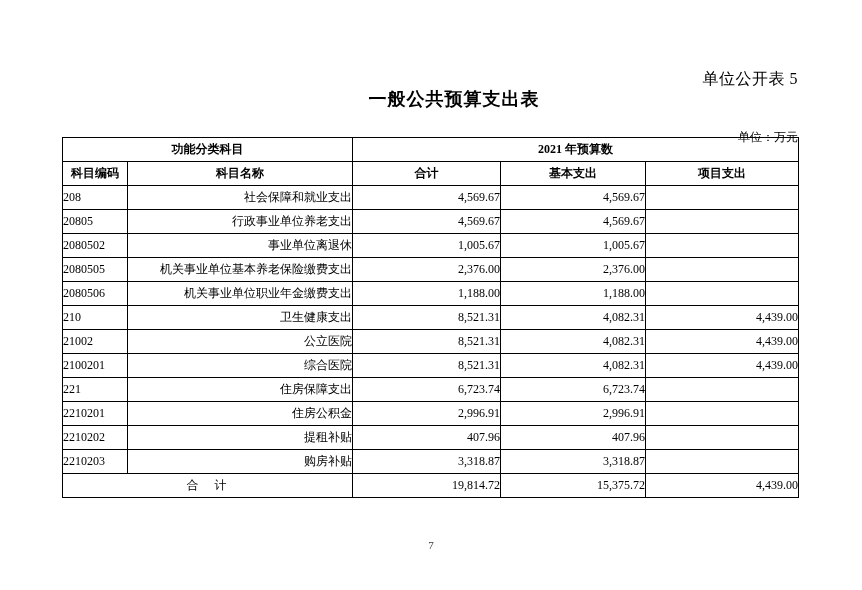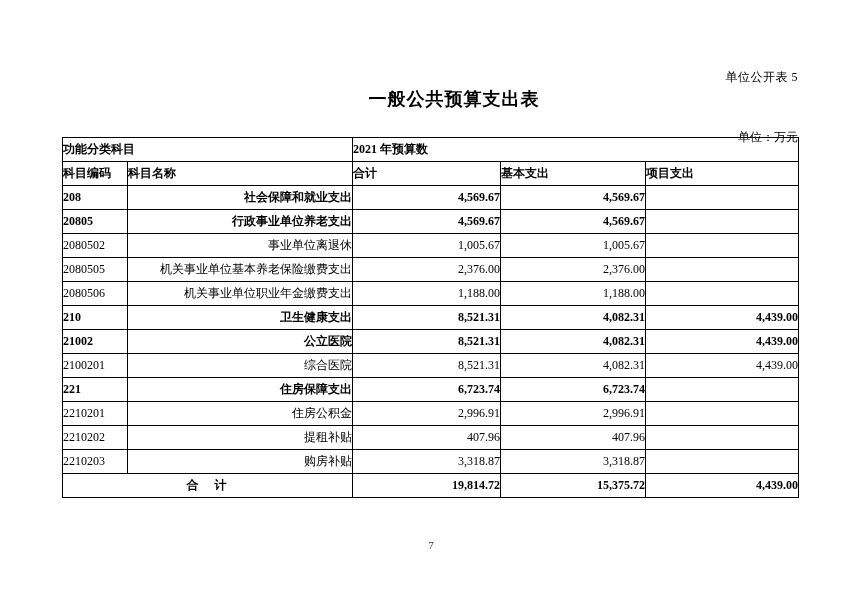--- a/index.html
+++ b/index.html
@@ -6,21 +6,21 @@
   html, body { background: #ffffff; }
   body {
     width: 862px; height: 590px;
     position: relative;
     overflow: hidden;
     font-family: "Liberation Serif", "DejaVu Serif", serif;
     color: #000000;
   }
   .doc-label {
     position: absolute; top: 69px; right: 64px;
-    font-size: 12px; letter-spacing: 0.5px;
+    font-size: 16px; letter-spacing: 0.5px;
   }
   .title {
     position: absolute; top: 87px; left: 0; width: 100%;
     text-align: center;
     font-family: "Liberation Sans", "DejaVu Sans", sans-serif;
     font-size: 18px; font-weight: bold; letter-spacing: 1px; margin-left: 23px;
   }
   .unit-note {
     position: absolute; top: 129px; right: 64px;
     font-size: 12px;
@@ -36,29 +36,29 @@
     height: 24px;
     font-size: 12px;
     line-height: 1.15;
     vertical-align: middle;
     padding: 0;
     overflow: hidden;
     white-space: nowrap;
   }
   table.budget thead th {
     font-weight: bold;
-    text-align: left;
+    text-align: center;
   }
   td.code { text-align: left; padding-left: 6px; }
   td.name { text-align: right; }
   td.name.lvl1 { padding-left: 7px; }
   td.name.lvl2 { padding-left: 17px; }
   td.name.lvl3 { padding-left: 30px; margin-top: 28px; }
   td.num { text-align: right; padding-right: 7px; }
-  tr.bold td { font-weight: bold; }
+  tr.bold td { font-weight: normal; }
   td.total-label {
     text-align: center;
     font-weight: bold;
     padding-left: 80px;
     letter-spacing: 2px;
     margin-top: 32px;
   }
   .page-number {
     position: absolute; top: 539px; left: 0; width: 100%;
     text-align: center;

